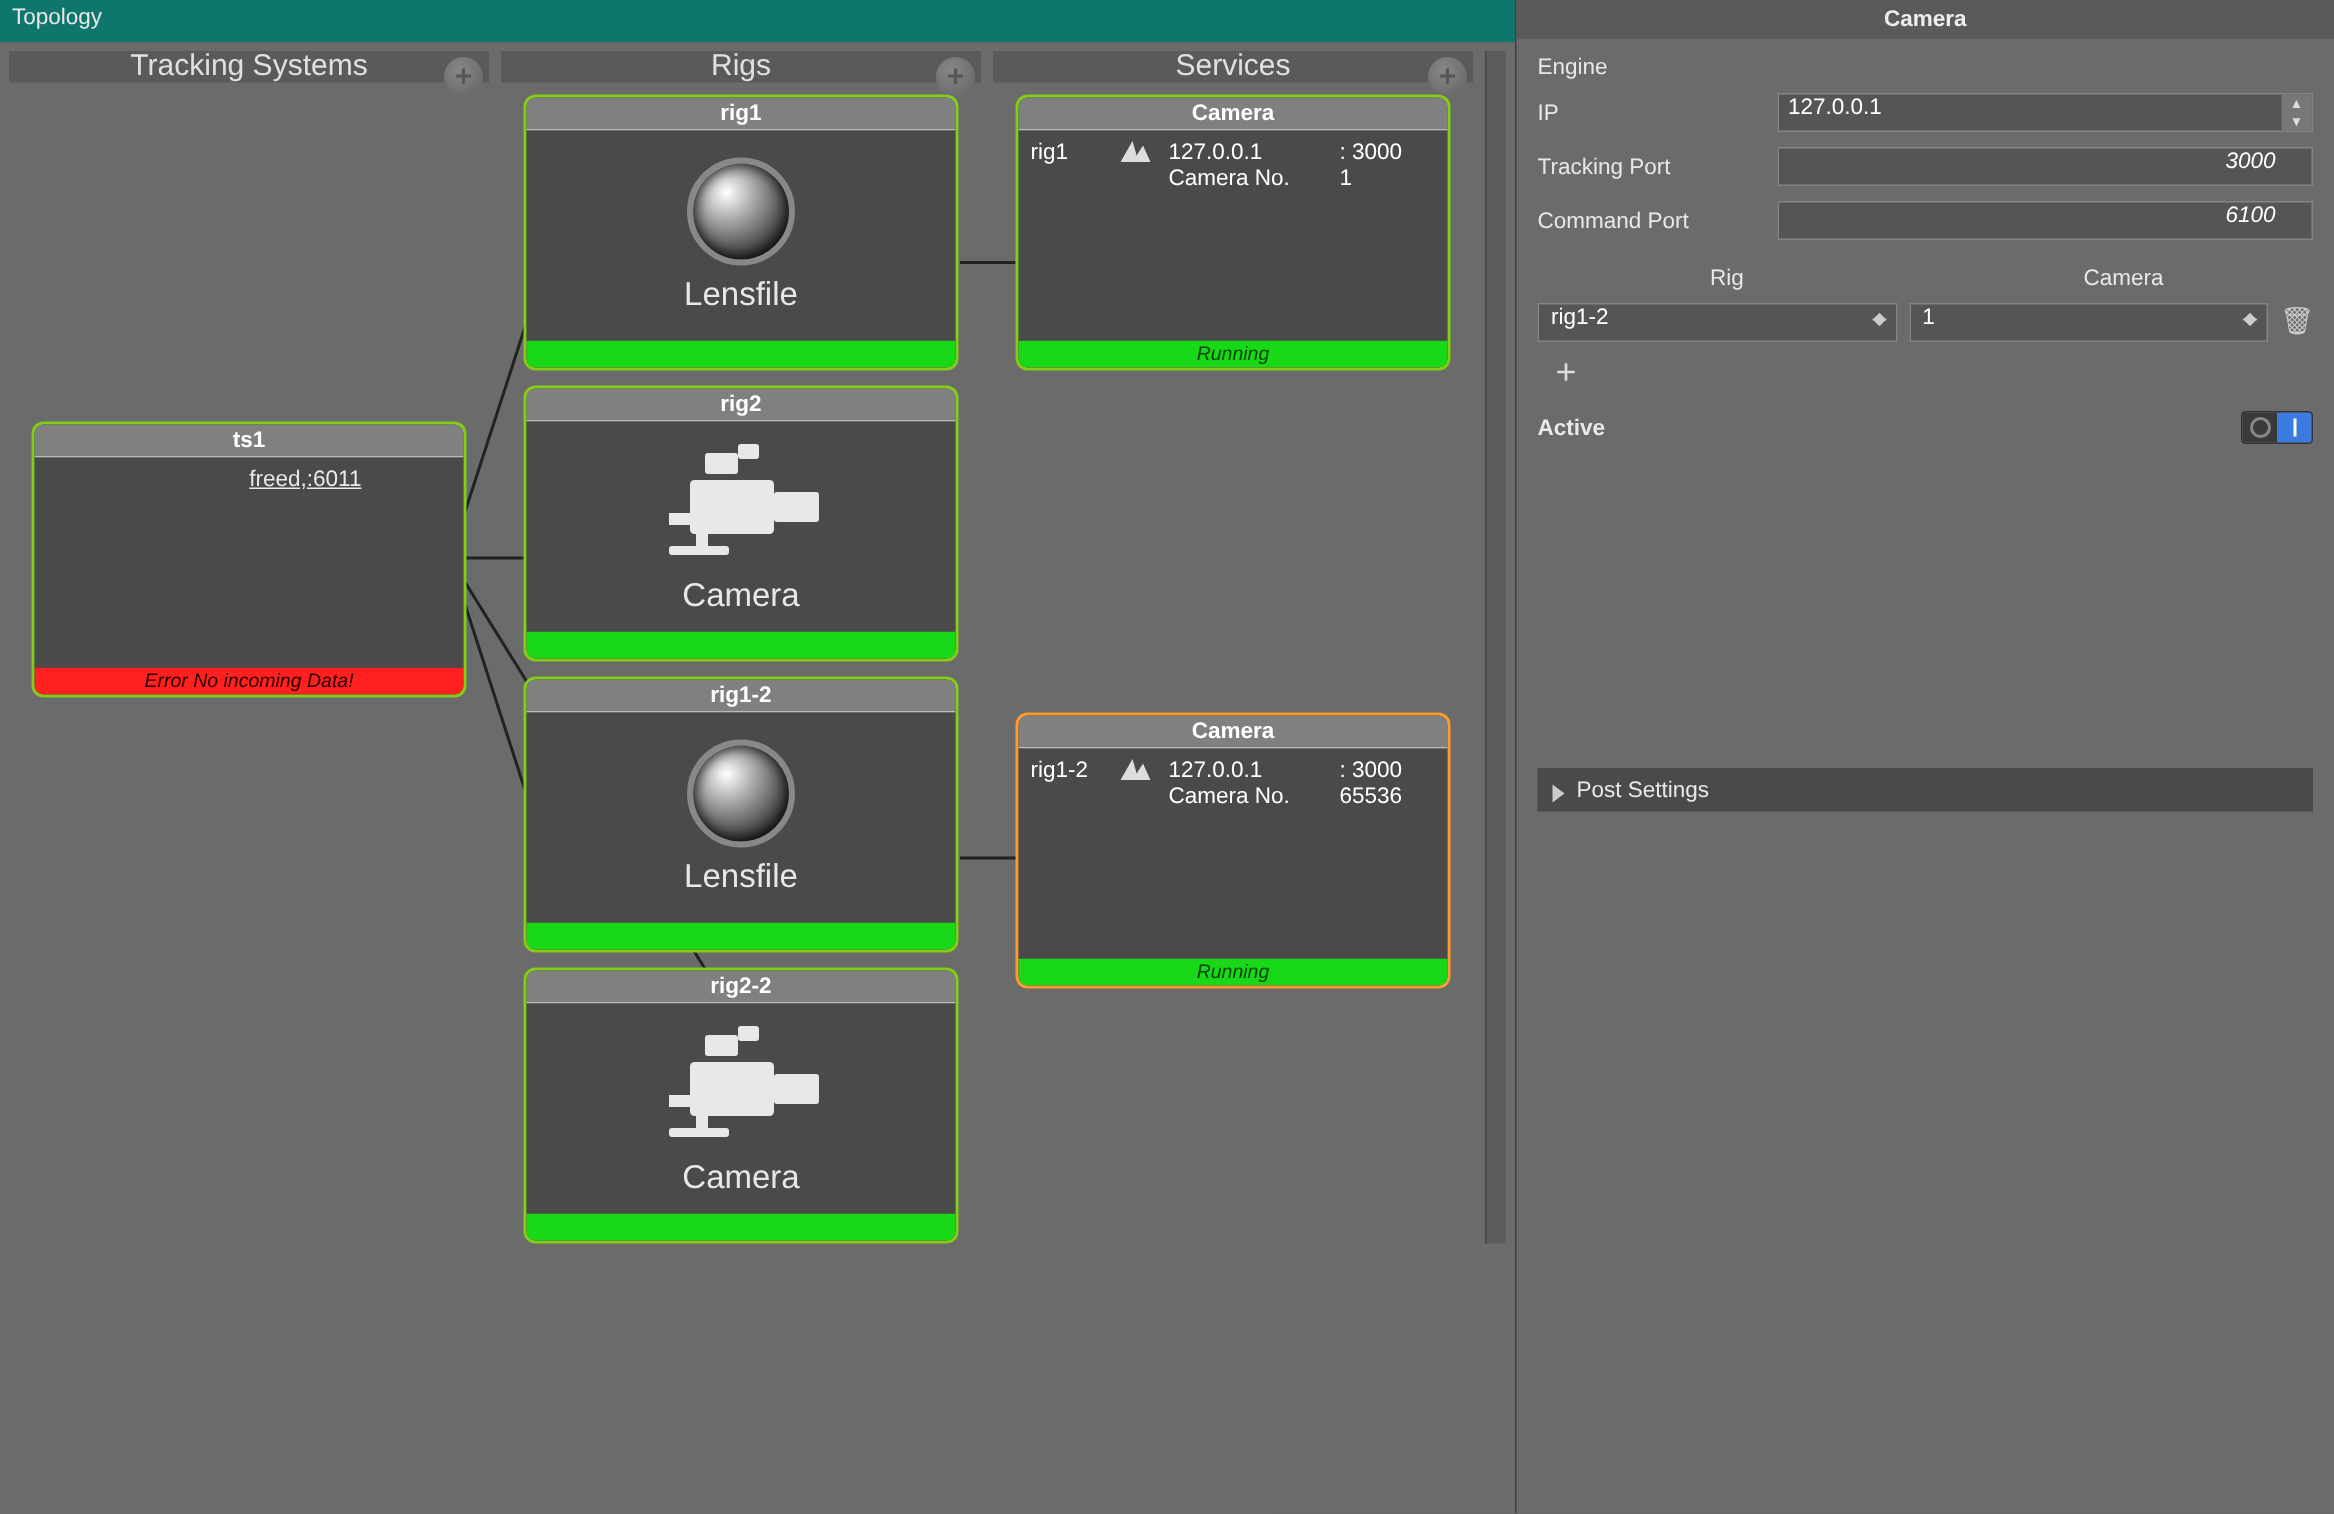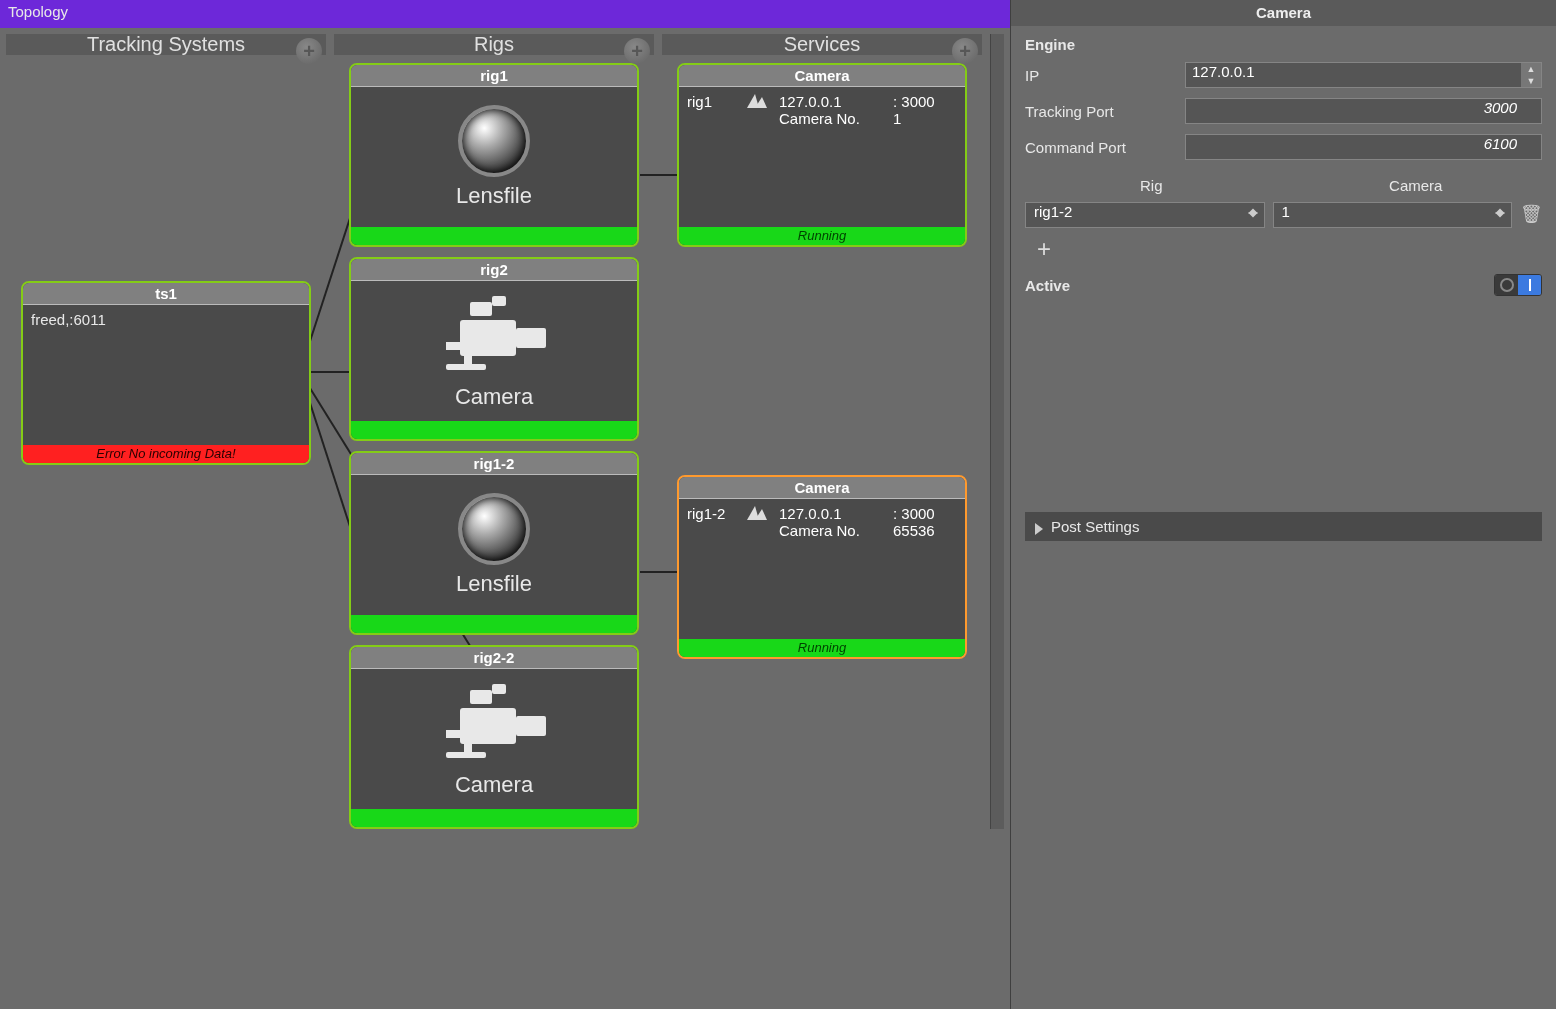--- a/index.html
+++ b/index.html
@@ -16,21 +16,21 @@
   flex: 0 0 1004px;
   display: flex;
   flex-direction: column;
   position: relative;
 }
 .main-title {
   height: 28px;
   padding: 3px 8px;
   font-size: 15px;
   color: #e8e8e8;
-  background: #6d28d9;
+  background: #0f766e;
 }
 .columns {
   display: flex;
   gap: 8px;
   padding: 6px 6px 6px 6px;
   position: relative;
 }
 .column {
   width: 320px;
   display: flex;
@@ -237,21 +237,21 @@
     <div class="column">
       <div class="column-header">
         <span>Tracking Systems</span>
         <div class="add-btn"></div>
       </div>
       <div class="column-body">
         <div class="spacer-ts"></div>
         <div class="node">
           <div class="node-header">ts1</div>
           <div class="node-body textbody">
-            <div style="display:flex;justify-content:flex-start;">
+            <div style="display:flex;justify-content:flex-end;text-decoration:underline;">
               <span>freed,</span>
               <span style="margin-right:60px;">:6011</span>
             </div>
           </div>
           <div class="node-status status-error">Error No incoming Data!</div>
         </div>
       </div>
     </div>
 
     <div class="column">
@@ -384,21 +384,21 @@
       </div>
     </div>
 
     <div class="scroll-gutter"></div>
   </div>
 </div>
 
 <div class="right-panel">
   <div class="right-title">Camera</div>
   <div class="right-body">
-    <div style="font-size:15px;font-weight:bold;">Engine</div>
+    <div style="font-size:15px;">Engine</div>
 
     <div class="form-row">
       <div class="form-label">IP</div>
       <div class="text-field">
         <span>127.0.0.1</span>
         <div class="spinner">
             <div>▲</div>
             <div>▼</div>
           </div>
       </div>

